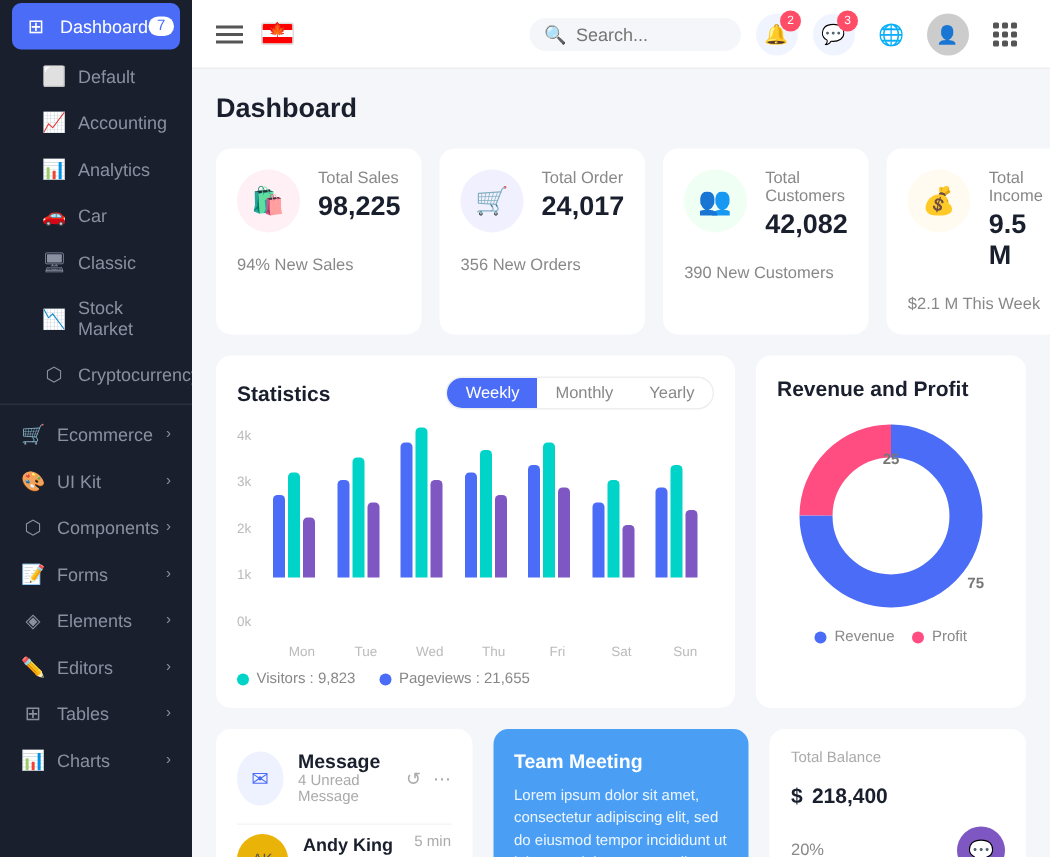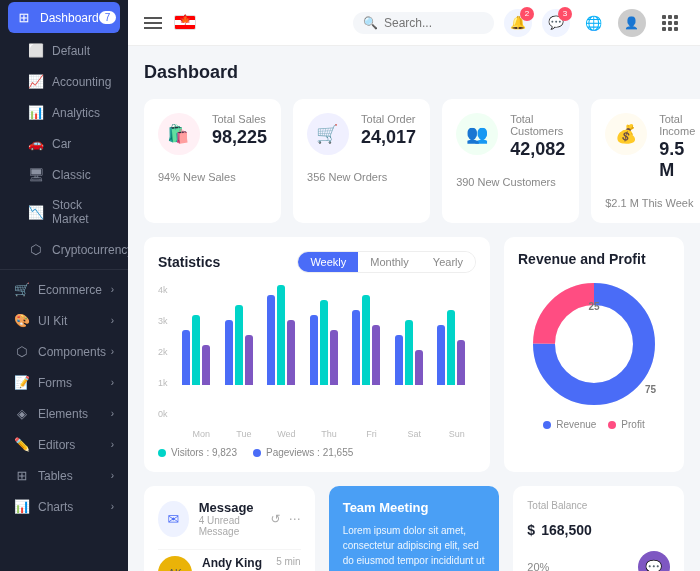--- a/index.html
+++ b/index.html
@@ -470,21 +470,21 @@
           <span class="meeting-title">Team Meeting</span>
         </div>
         <div class="meeting-body" style="white-space:pre-line;">Lorem ipsum dolor sit amet, consectetur adipiscing elit, sed do eiusmod tempor incididunt ut labore et dolore magna aliqua.
 Ut enim ad minim veniam, quis nostrud</div>
       </div>
 
       <div class="order-card">
         <div class="order-balance-label">Total Balance</div>
         <div class="order-balance">
           <span>$</span>
-          <span>168,500</span>
+          <span>218,400</span>
         </div>
         <div class="order-footer">
           <span class="order-percent">20%</span>
           <div class="chat-fab">💬</div>
         </div>
       </div>
     </div>
 
   </div>
 </div>

